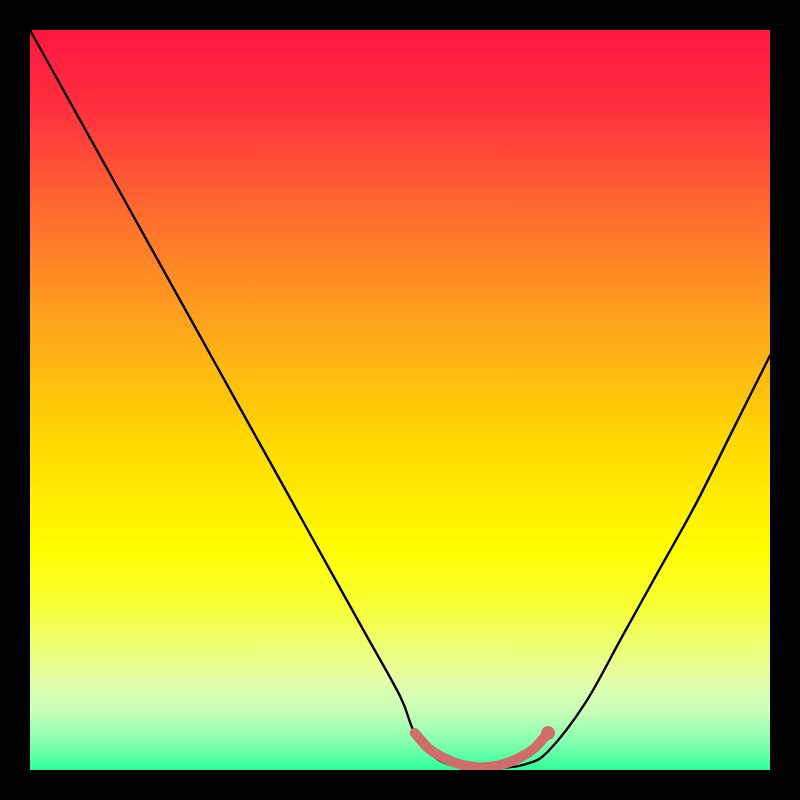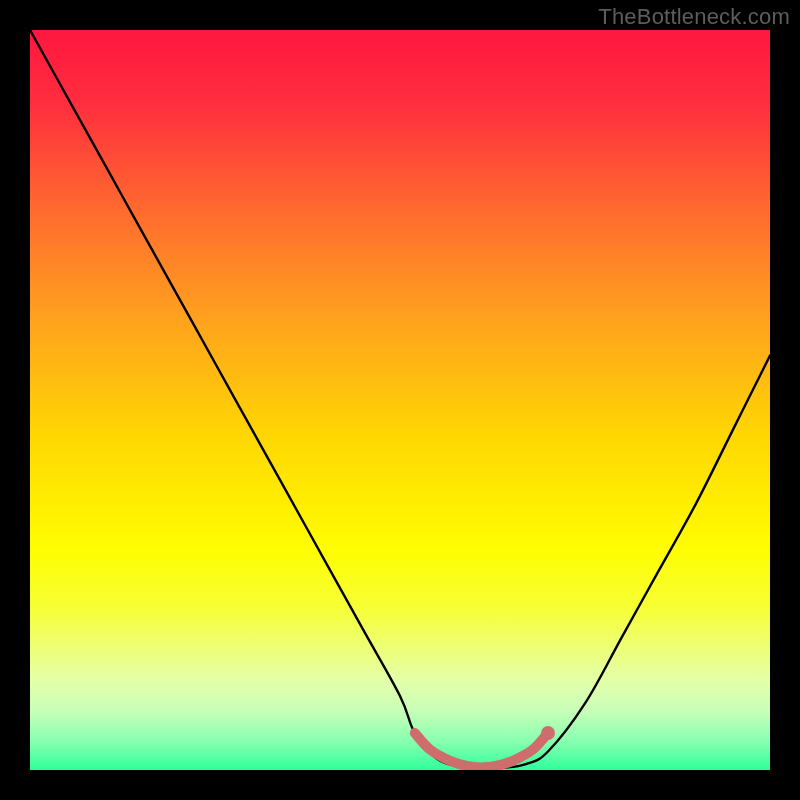--- a/index.html
+++ b/index.html
@@ -38,21 +38,20 @@
     position: absolute;
     inset: 0;
     width: 100%;
     height: 100%;
   }
 </style>
 </head>
 <body>
 
 <div class="frame">
-  <div class="watermark">TheBottleneck.com</div>
 
   <div class="plot">
     <svg class="gradient" viewBox="0 0 740 740" preserveAspectRatio="none">
       <defs>
         <linearGradient id="bg" x1="0" y1="0" x2="0" y2="1">
             <stop offset="0.00%" stop-color="#ff173f"></stop>
             <stop offset="10.00%" stop-color="#ff2e3e"></stop>
             <stop offset="25.00%" stop-color="#ff6d2e"></stop>
             <stop offset="40.00%" stop-color="#ffa51c"></stop>
             <stop offset="55.00%" stop-color="#ffd702"></stop>

